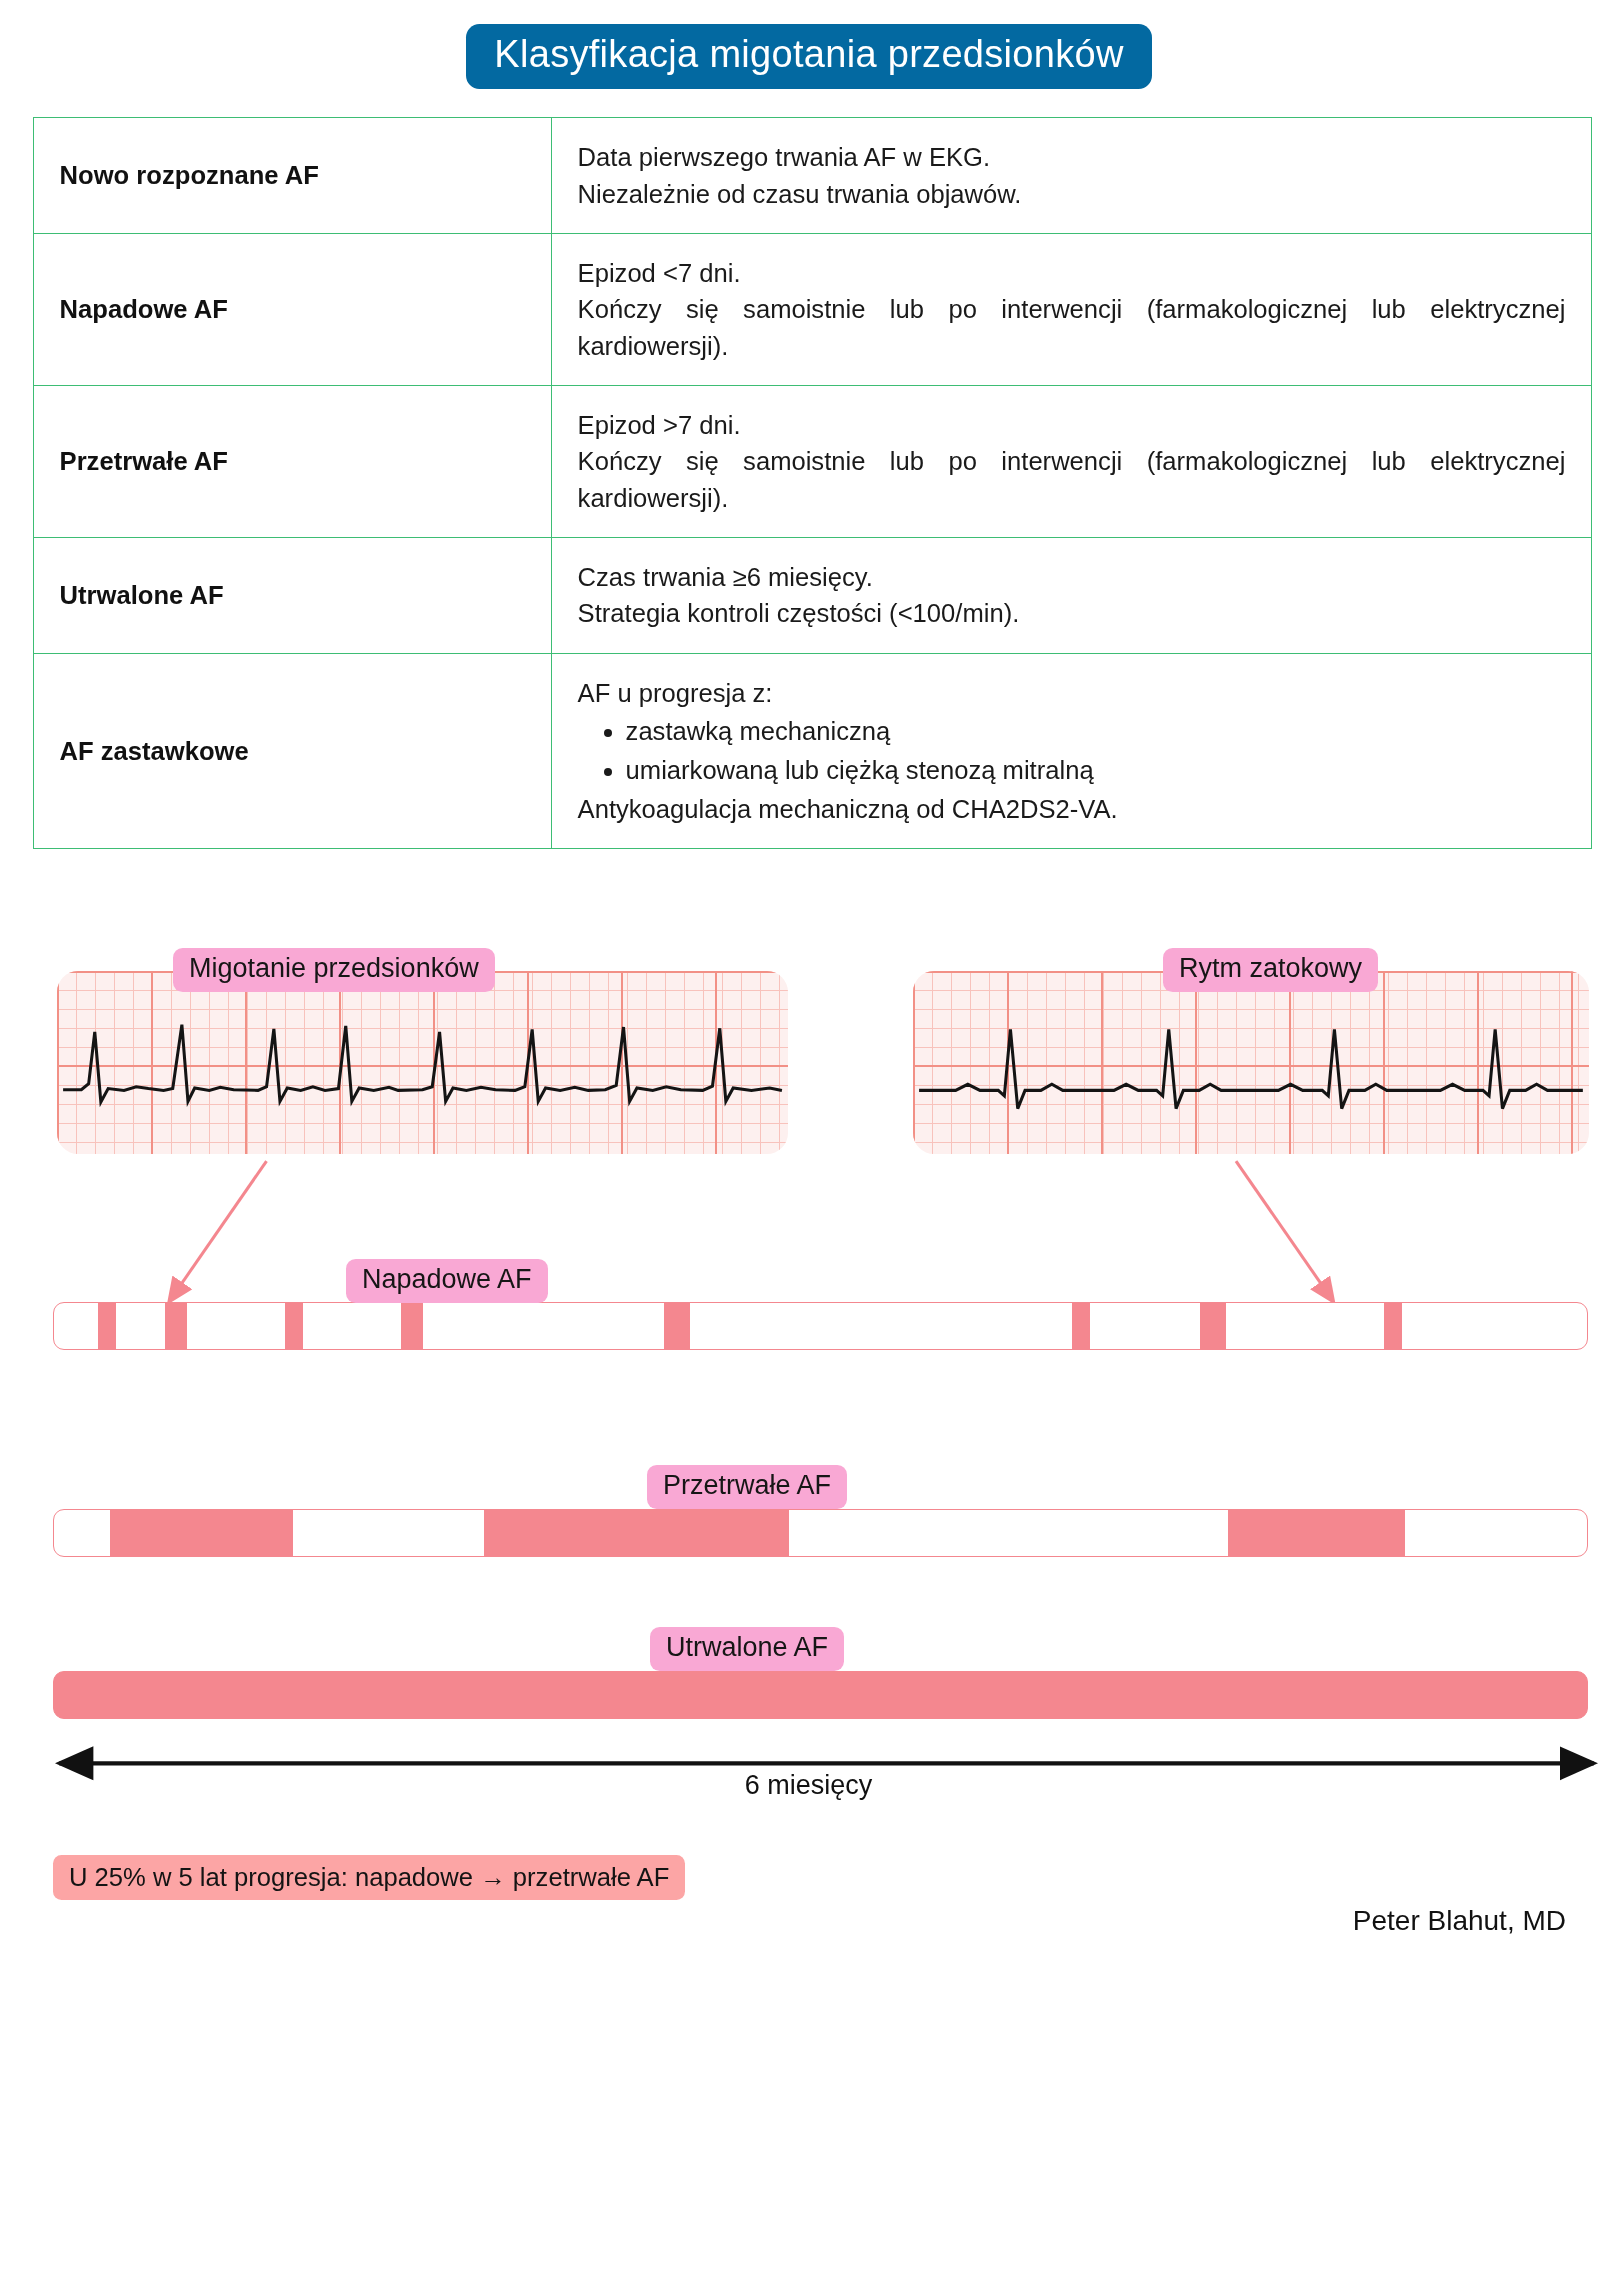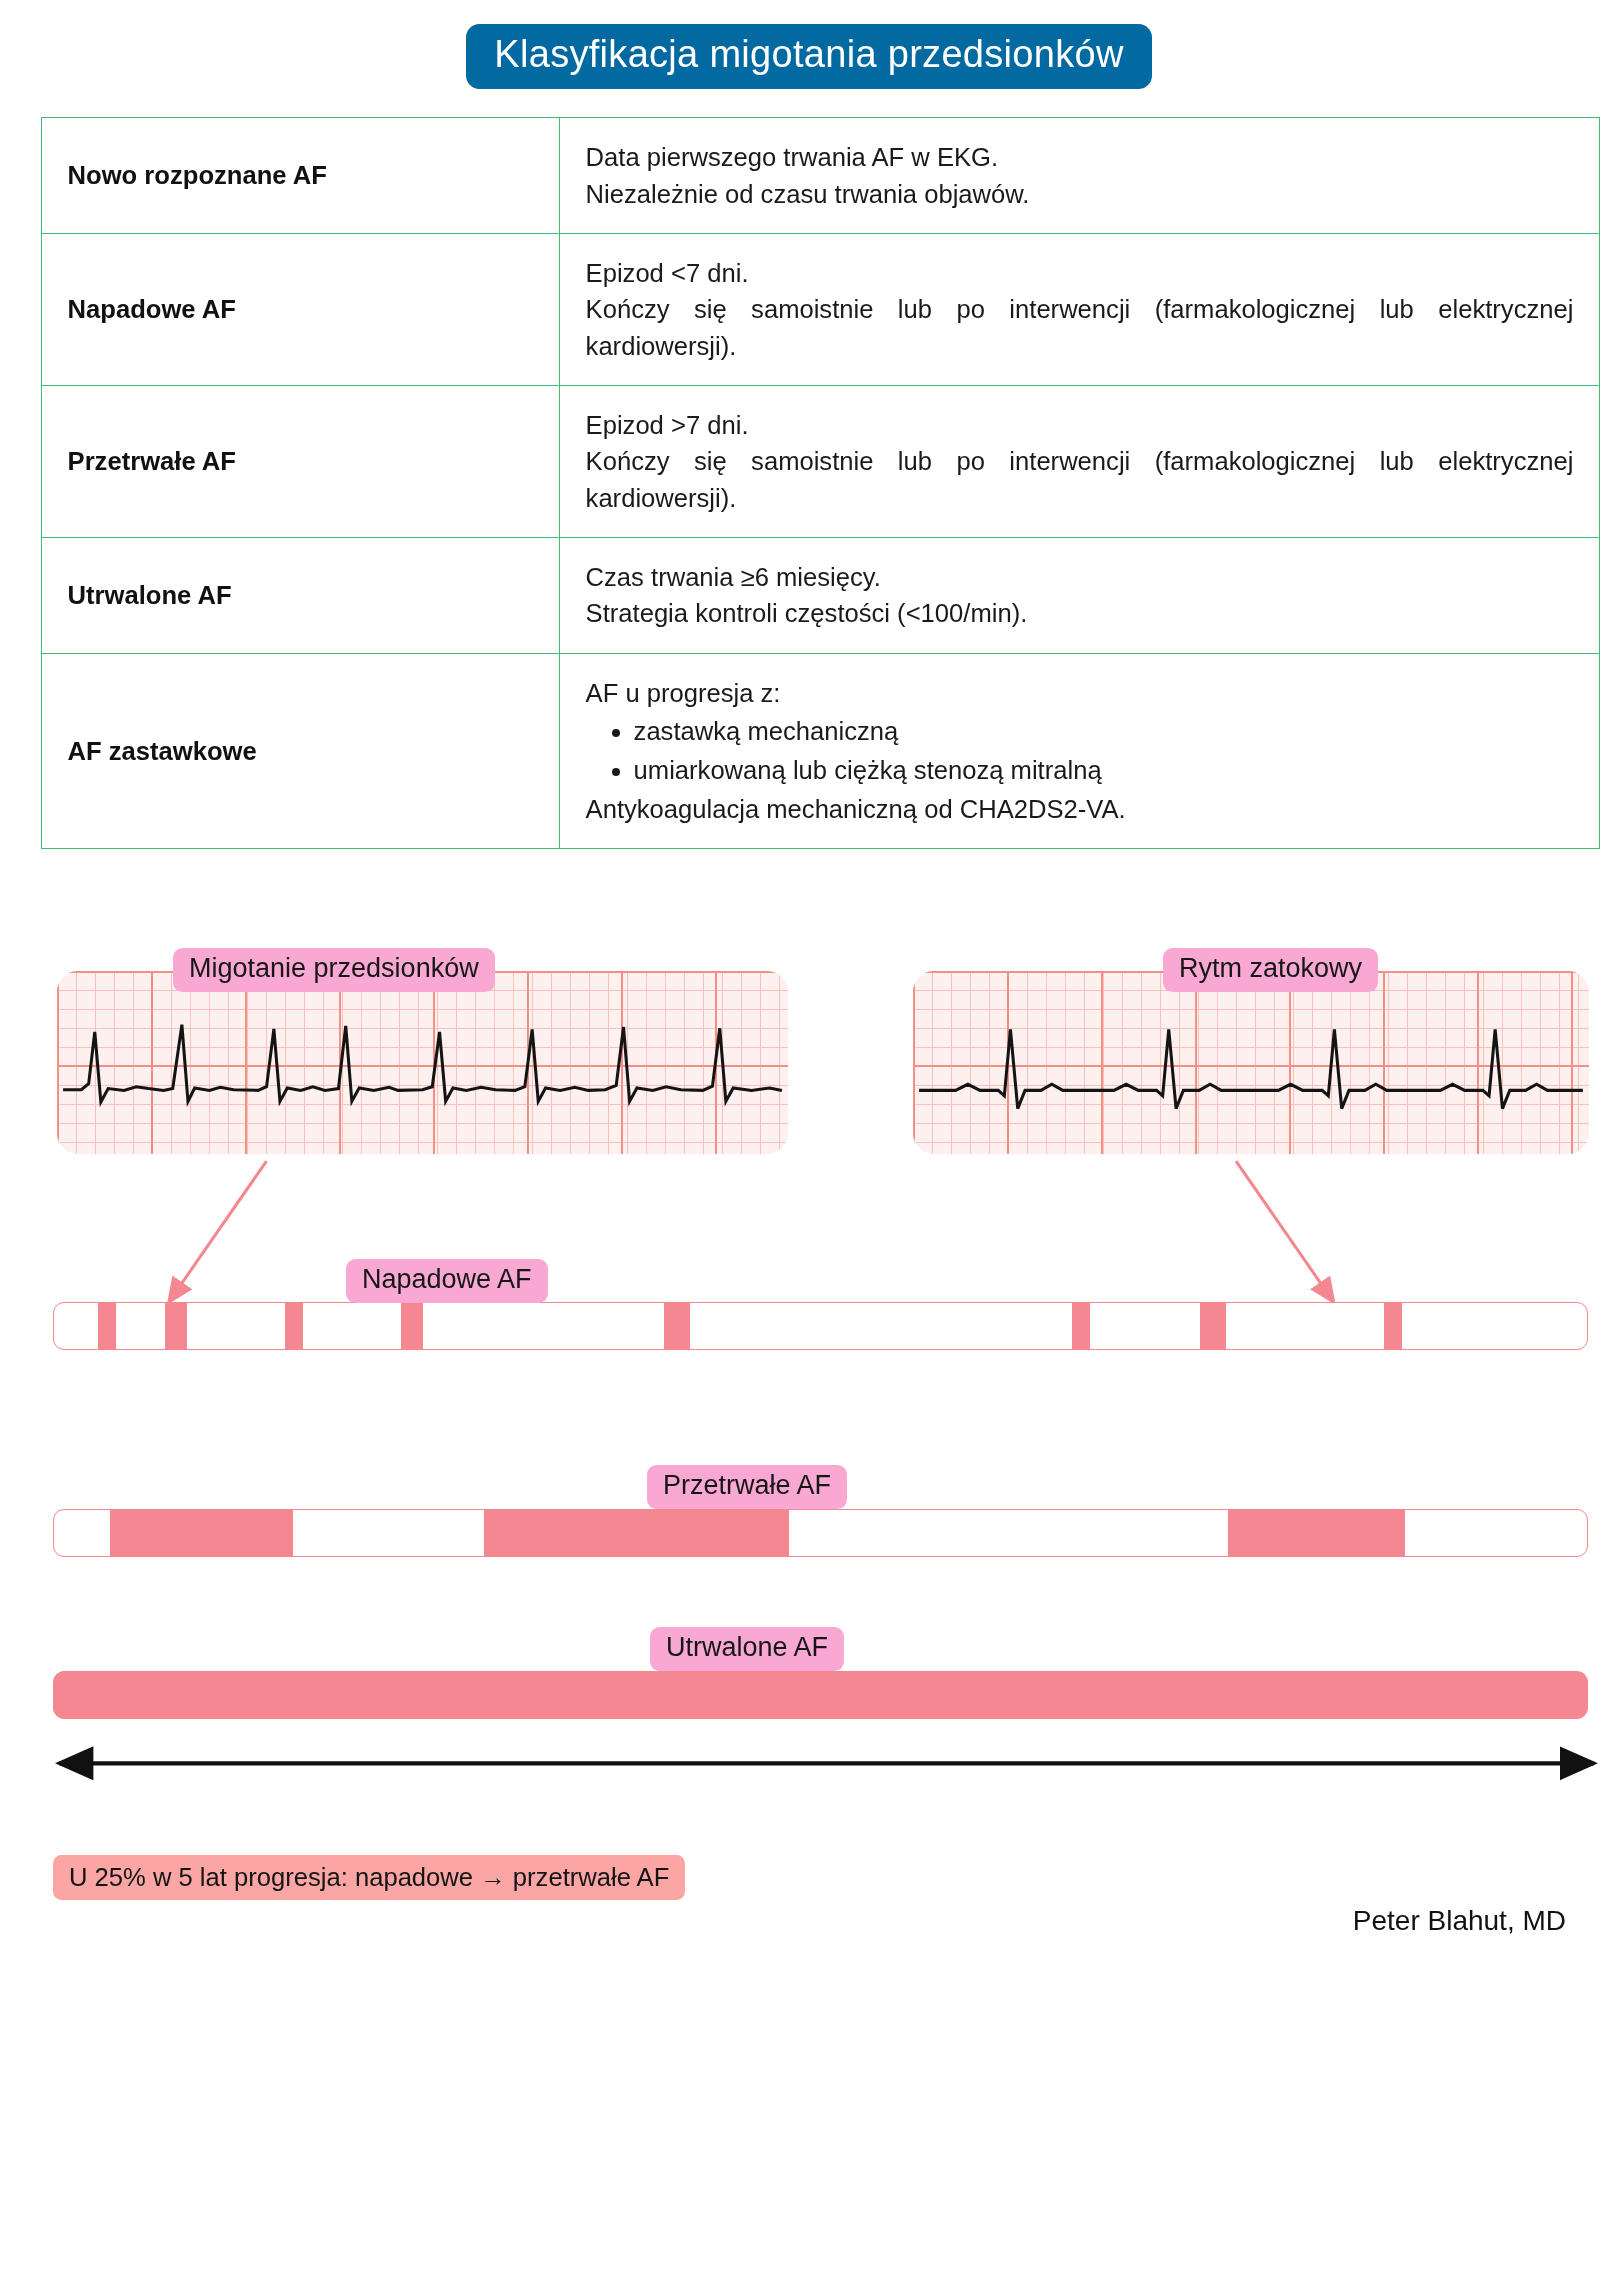--- a/index.html
+++ b/index.html
@@ -35,21 +35,21 @@
     font-size: 38px;
     font-weight: 400;
     padding: 11px 28px 14.6px 28px;
     border-radius: 13.4px;
     letter-spacing: 0.3px;
     line-height: 1.05;
   }
 
   
   .af-table {
-    margin: 28px 0 0 12px;
+    margin: 28px 0 0 4px;
     border-collapse: collapse;
     width: 1559px;
     table-layout: fixed;
     border: 1.2px solid #3dbd74;
   }
   .af-table td {
     border: 1.2px solid #3dbd74;
     vertical-align: middle;
     padding: 21px 25.6px;
   }
@@ -263,19 +263,20 @@
       <defs>
         <marker id="a2" markerWidth="10" markerHeight="10" refX="8" refY="4" orient="auto">
           <path d="M0,0 L9,4 L0,8 z" fill="#111"></path>
         </marker>
         <marker id="a3" markerWidth="10" markerHeight="10" refX="1" refY="4" orient="auto">
           <path d="M9,0 L0,4 L9,8 z" fill="#111"></path>
         </marker>
       </defs>
       <line x1="30" y1="28" x2="2550" y2="28" stroke="#111" stroke-width="7" marker-end="url(#a2)" marker-start="url(#a3)"></line>
     </svg>
+    <div class="axis-label" style="left:0; top:865px; width:1559px;">6 miesięcy</div>
 
     <div class="note" style="left:24px; top:950px;">U 25% w 5 lat progresja: napadowe → przetrwałe AF</div>
     <div class="author" style="right:22px; top:1000px;">Peter Blahut, MD</div>
   </div>
 
 </div>
 
 
 </body></html>

